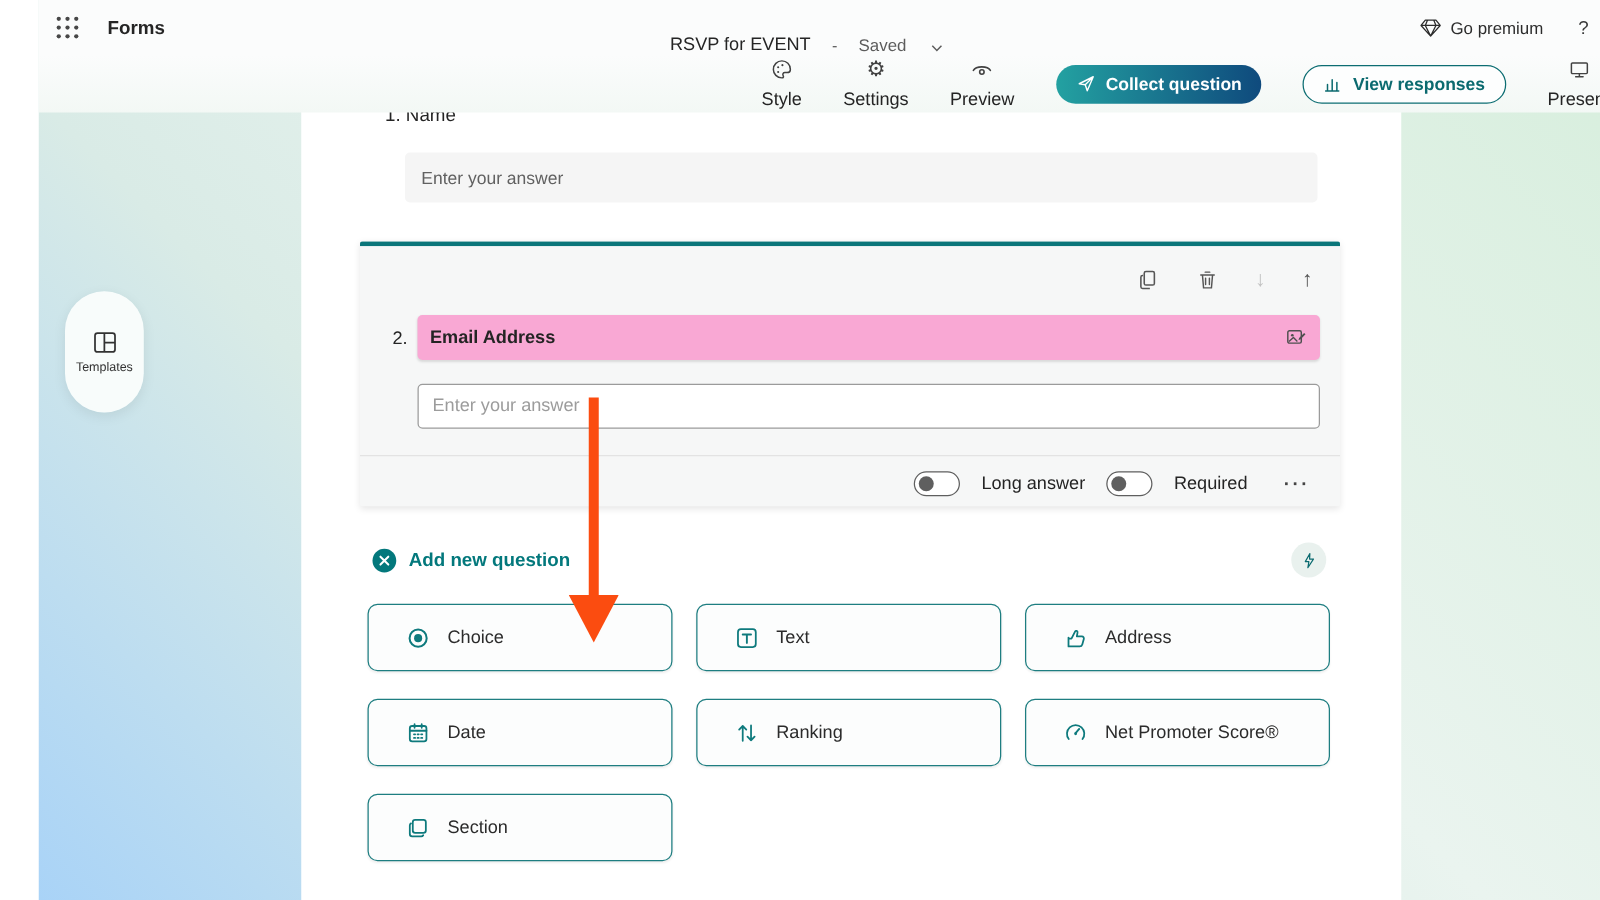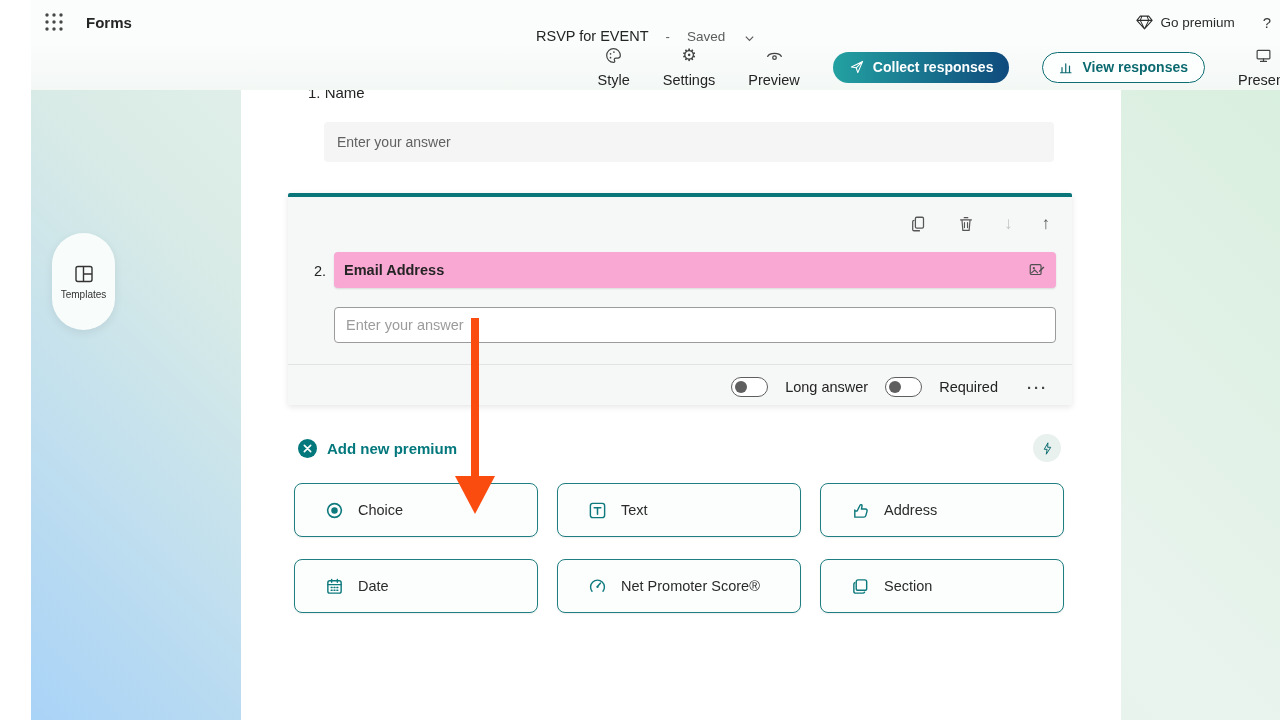--- a/index.html
+++ b/index.html
@@ -186,21 +186,21 @@
         <path d="M2 11 C4.5 6.5 15.5 6.5 18 11" fill="none" stroke="currentColor" stroke-width="1.5" stroke-linecap="round"></path>
         <circle cx="10" cy="12.5" r="2.1" fill="none" stroke="currentColor" stroke-width="1.5"></circle>
       </svg>
       <span>Preview</span>
     </div>
 
     <div class="pill pill-collect">
       <svg viewBox="0 0 20 20">
         <path d="M3 10 L17 3 L11 17 L9 11 Z M9 11 L17 3" fill="none" stroke="currentColor" stroke-width="1.4" stroke-linejoin="round"></path>
       </svg>
-      <span>Collect responses</span>
+      <span>Collect question</span>
     </div>
 
     <div class="pill pill-view">
       <svg viewBox="0 0 20 20">
         <path d="M4 17 V10 M9 17 V5 M14 17 V8 M2 17 h14" fill="none" stroke="currentColor" stroke-width="1.6" stroke-linecap="round"></path>
       </svg>
       <span>View responses</span>
     </div>
 
     <div class="cmd-item">
@@ -264,21 +264,21 @@
         <span class="more-dots">···</span>
       </div>
     </div>
 
     <div class="add-row">
       <div class="x-circle">
         <svg viewBox="0 0 10 10">
             <path d="M1.5 1.5 L8.5 8.5 M8.5 1.5 L1.5 8.5" stroke="currentColor" stroke-width="1.8" stroke-linecap="round"></path>
           </svg>
       </div>
-      <span class="add-label">Add new premium</span>
+      <span class="add-label">Add new question</span>
       <div class="bolt-circle">
         <svg viewBox="0 0 12 16">
           <path d="M6.5 1 L2 9 H5.5 L4.5 15 L10 6.5 H6.2 Z" fill="none" stroke="currentColor" stroke-width="1.2" stroke-linejoin="round"></path>
         </svg>
       </div>
     </div>
 
     <div class="qt-grid">
 
       <div class="qt-btn">
@@ -306,20 +306,27 @@
 
       <div class="qt-btn">
         <svg viewBox="0 0 20 20">
           <rect x="3" y="4" width="14" height="13" rx="2" fill="none" stroke="currentColor" stroke-width="1.5"></rect>
           <path d="M3 8 H17 M7 2.5 V5.5 M13 2.5 V5.5" fill="none" stroke="currentColor" stroke-width="1.5" stroke-linecap="round"></path>
           <path d="M6.5 11 h1 M9.5 11 h1 M12.5 11 h1 M6.5 14 h1 M9.5 14 h1 M12.5 14 h1" stroke="currentColor" stroke-width="1.5" stroke-linecap="round"></path>
         </svg>
         <span>Date</span>
       </div>
 
+      <div class="qt-btn">
+        <svg viewBox="0 0 20 20">
+          <path d="M6.5 16.5 V4 M6.5 4 L3.5 7 M6.5 4 L9.5 7" fill="none" stroke="currentColor" stroke-width="1.5" stroke-linecap="round" stroke-linejoin="round"></path>
+          <path d="M13.5 3.5 V16 M13.5 16 L10.5 13 M13.5 16 L16.5 13" fill="none" stroke="currentColor" stroke-width="1.5" stroke-linecap="round" stroke-linejoin="round"></path>
+        </svg>
+        <span>Ranking</span>
+      </div>
 
 
       <div class="qt-btn">
         <svg viewBox="0 0 20 20">
           <path d="M4.2 15 A7.3 7.3 0 1 1 15.8 15" fill="none" stroke="currentColor" stroke-width="1.5" stroke-linecap="round"></path>
           <path d="M10 10 L13 6.5" stroke="currentColor" stroke-width="1.6" stroke-linecap="round"></path>
           <circle cx="10" cy="10.5" r="1.2" fill="currentColor"></circle>
         </svg>
         <span>Net Promoter Score®</span>
       </div>

